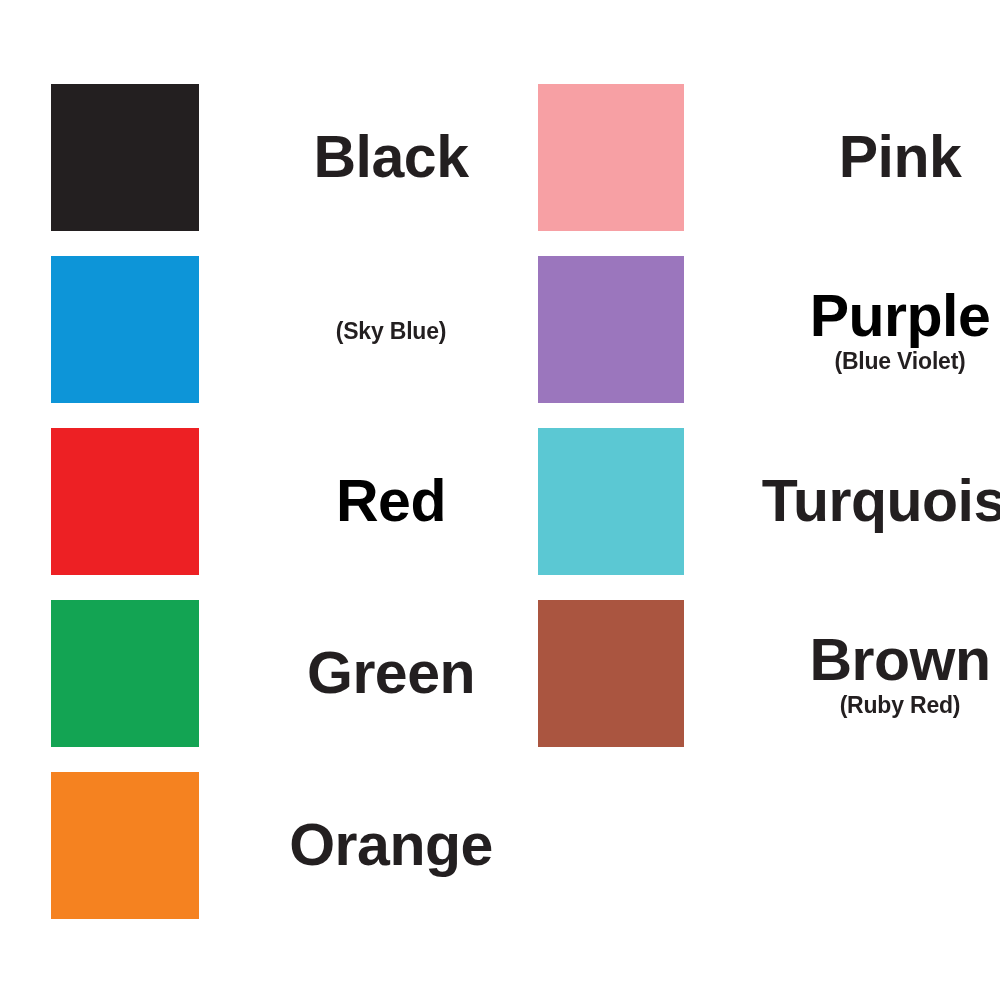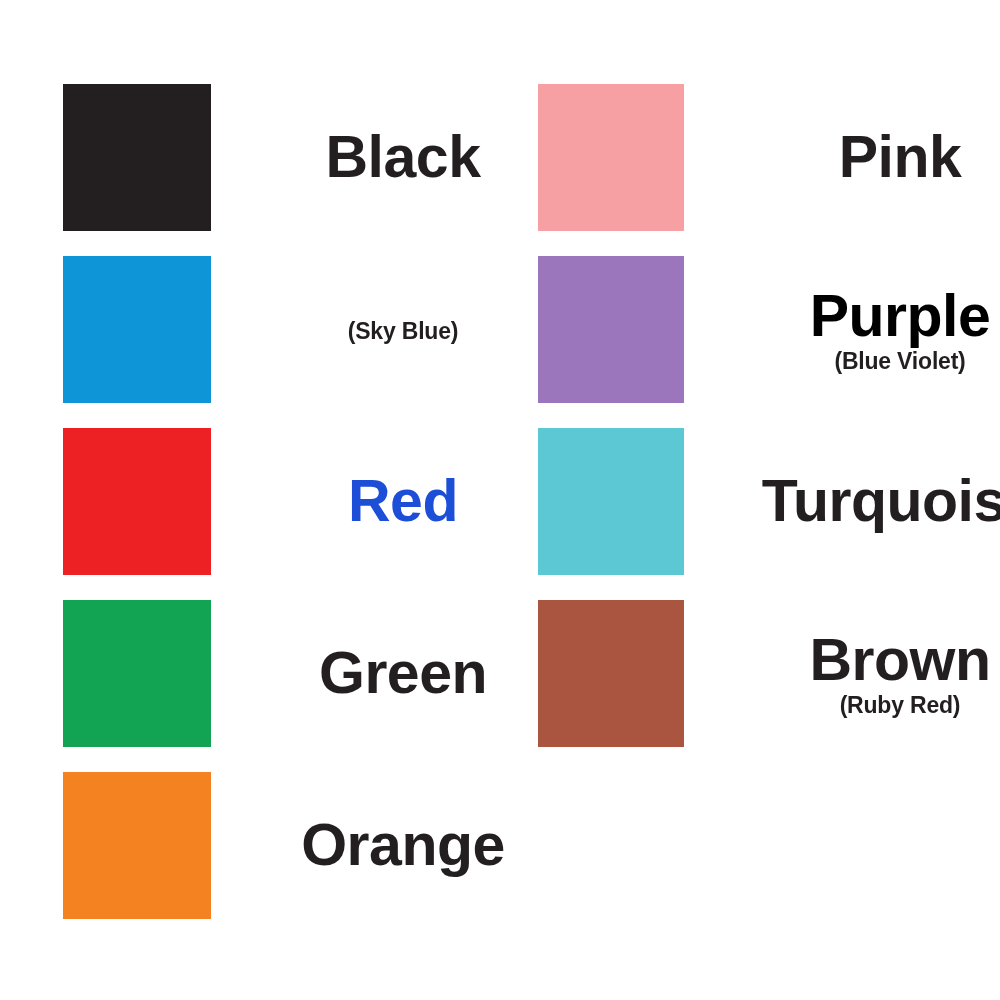--- a/index.html
+++ b/index.html
@@ -20,21 +20,21 @@
     height: 1000px;
     box-sizing: border-box;
   }
 
   .chart-column {
     position: absolute;
     top: 84px;
     width: 460px;
   }
 
-  .chart-column.left  { left: 63px; }
+  .chart-column.left  { left: 51px; }
   .chart-column.right { left: 538px; }
 
   .color-row {
     position: relative;
     height: 172px;
   }
 
   .swatch {
     position: absolute;
     left: 0;
@@ -100,21 +100,21 @@
     <div class="color-row">
       <div class="swatch" style="background: rgb(13, 149, 216);"></div>
       <div class="label-group">
         <div class="color-alias" style="color: rgb(35, 31, 32);">(Sky Blue)</div>
       </div>
     </div>
 
     <div class="color-row">
       <div class="swatch" style="background: rgb(237, 32, 36);"></div>
       <div class="label-group">
-        <div class="color-name" style="color: #1d4ed8;">Red</div>
+        <div class="color-name" style="color: #000000;">Red</div>
 
       </div>
     </div>
 
     <div class="color-row">
       <div class="swatch" style="background: rgb(19, 164, 83);"></div>
       <div class="label-group">
         <div class="color-name" style="color: rgb(35, 31, 32);">Green</div>
 
       </div>

